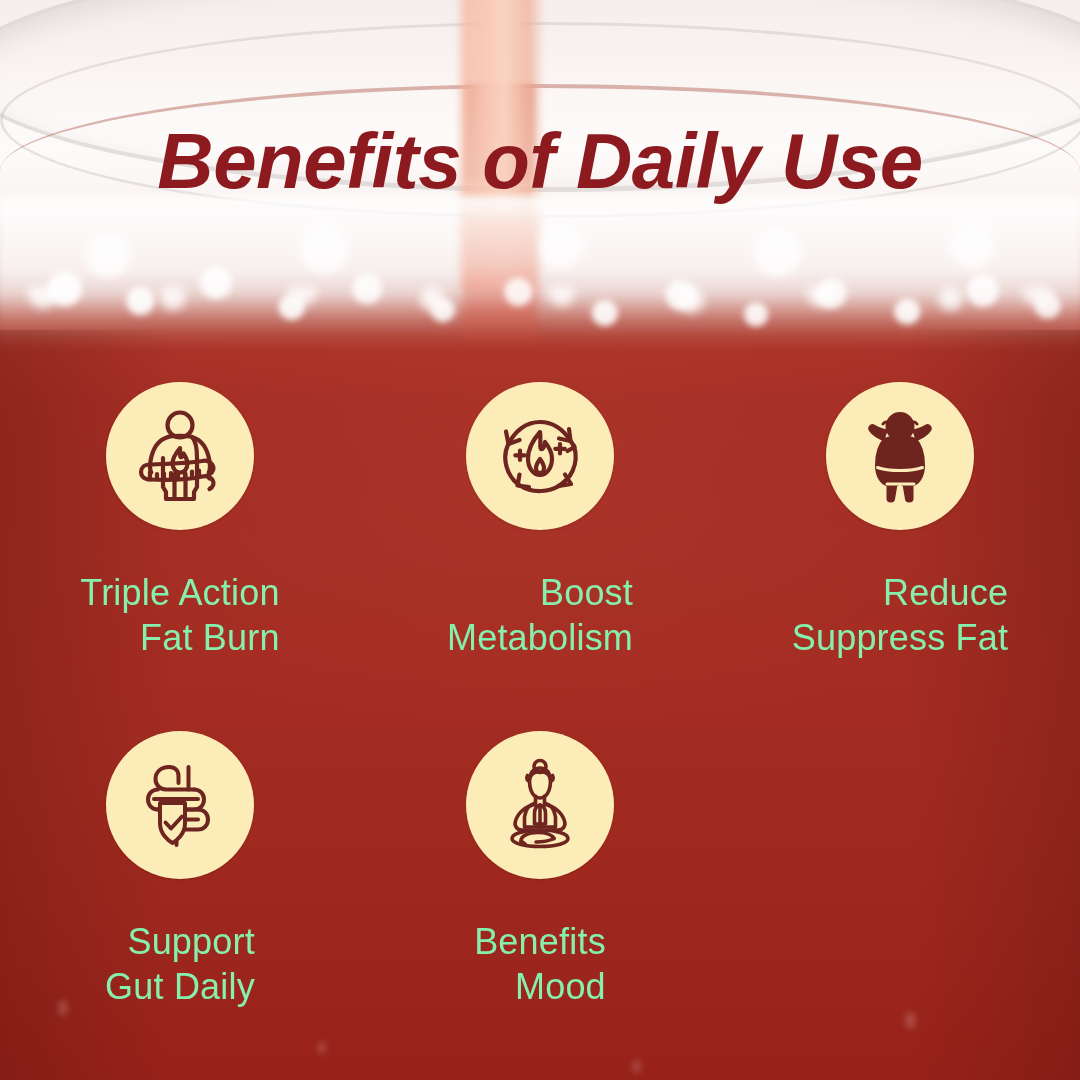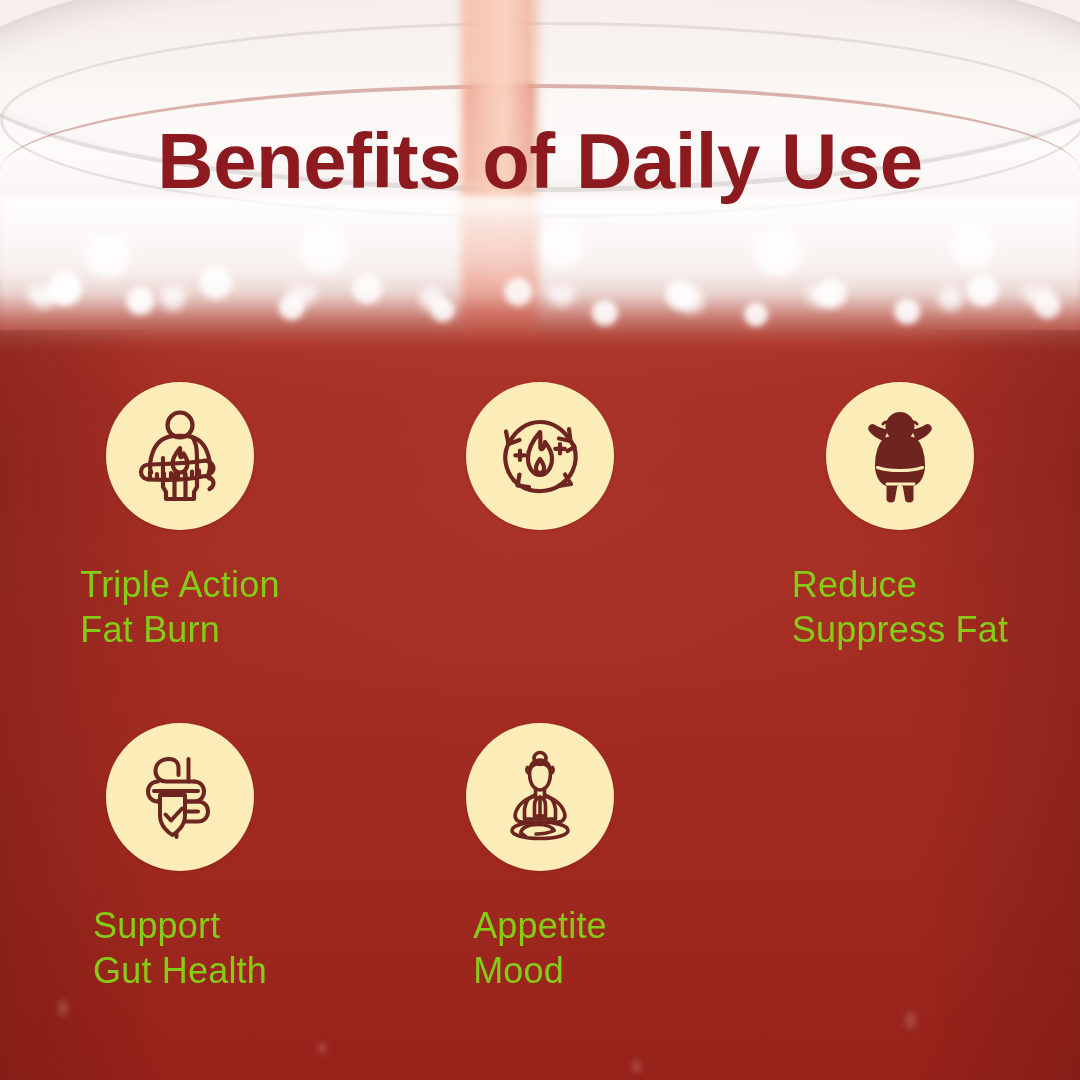--- a/index.html
+++ b/index.html
@@ -195,20 +195,21 @@
     position: absolute;
     left: 0;
     top: 122px;
     width: 100%;
     text-align: center;
     font-size: 78px;
     font-weight: 700;
     letter-spacing: -0.5px;
     color: #8C1A1E;
     line-height: 1;
+    font-style: italic;
   }
 
   
   .grid {
     position: absolute;
     left: 0;
     top: 382px;
     width: 100%;
     display: grid;
     grid-template-columns: repeat(3, 1fr);
@@ -224,23 +225,23 @@
     height: 148px;
     border-radius: 50%;
     background: #FBECB8;
     display: flex;
     align-items: center;
     justify-content: center;
     box-shadow: 0 1px 3px rgba(60,10,6,0.18);
   }
   .icon-circle svg { display: block; }
   .cell-label {
-    margin-top: 32px;
-    text-align: left;
-    color: #84cc16;
+    margin-top: 40px;
+    text-align: right;
+    color: #86efac;
     font-size: 36px;
     font-weight: 400;
     line-height: 1.26;
     letter-spacing: 0.2px;
     white-space: pre-line;
   }
 </style>
 </head>
 <body>
 
@@ -313,20 +314,22 @@
           <path d="M31.5 70.5 L29.5 81.5 L41 83"></path>
           <path d="M71 82 L83 80 L77 70.5"></path>
 
           <path d="M52 28 C45 36 40 44 40 54.5 C40 64 45.5 71 52 71 C58.5 71 64 64 64 54.5 C64 48 61 43 57 38 C56.5 43.5 54.5 45.5 53 45 C51.5 44.5 53 33.5 52 28 Z"></path>
           <path d="M52 55 C49.5 58.5 48 61 48 64 C48 67 50 69 52 69 C54 69 56 67 56 64 C56 61 54.5 58.5 52 55 Z"></path>
 
           <path d="M32 46.5 L32 56 M27.3 51.3 L36.8 51.3"></path>
           <path d="M72 40 L72 49.5 M67.3 44.8 L76.8 44.8"></path>
         </svg>
       </div>
+      <div class="cell-label">Boost
+Metabolism</div>
     </div>
 
     <div class="cell">
       <div class="icon-circle">
         <svg width="104" height="104" viewBox="0 0 104 104">
           <g fill="#6E241F" stroke="#6E241F" stroke-width="3" stroke-linejoin="round" stroke-linecap="round">
 
             <circle cx="52" cy="22.5" r="13"></circle>
 
             <path d="M36.5 35.5 C31 41 28.5 52 28.5 61.5 C28.5 71 32.5 78 38 80.5 L66 80.5 C71.5 78 75.5 71 75.5 61.5 C75.5 52 73 41 67.5 35.5 C62.5 32.5 41.5 32.5 36.5 35.5 Z"></path>
@@ -367,21 +370,21 @@
           <path d="M70 56.5 C76 56.5 80 61 80 66.5 C80 72 76 76.5 70 76.5 L56 76.5"></path>
           <path d="M56 76.5 C51 76.5 48.5 80 48.5 84 L48.5 92"></path>
           <path d="M26 46 L70 46"></path>
           <path d="M34 66.5 L70 66.5"></path>
 
           <path d="M32 50 L57 50 L57 70.5 C57 81.5 47.5 88.5 44.5 90 C41.5 88.5 32 81.5 32 70.5 Z" fill="#FBECB8"></path>
           <path d="M37.5 69.5 L43 75.5 L54 63.5"></path>
         </svg>
       </div>
       <div class="cell-label">Support
-Gut Health</div>
+Gut Daily</div>
     </div>
 
     <div class="cell">
       <div class="icon-circle">
         <svg width="104" height="104" viewBox="0 0 104 104" fill="none" stroke="#6E241F" stroke-width="3.6" stroke-linecap="round" stroke-linejoin="round">
 
           <circle cx="52" cy="13.5" r="6"></circle>
           <path d="M42 25.5 C42 19 46.5 15 52 15 C57.5 15 62 19 62 25.5"></path>
 
           <path d="M41.5 27.5 C41.5 38 45.5 45 52 45 C58.5 45 62.5 38 62.5 27.5 C62.5 22 58 18.5 52 18.5 C46 18.5 41.5 22 41.5 27.5 Z"></path>
@@ -398,18 +401,18 @@
 
           <path d="M47 51.5 C38 53 30 59.5 27.5 68 C26 73 29 77 34 77 L44.5 77"></path>
           <path d="M57 51.5 C66 53 74 59.5 76.5 68 C78 73 75 77 70 77 L59.5 77"></path>
 
           <path d="M52 77 C36 77 24 81 24 85.5 C24 90 36 93.5 52 93.5 C68 93.5 80 90 80 85.5 C80 81 68 77 52 77 Z"></path>
           <path d="M33 88 C33 83 40 79.5 50 79.5 C58 79.5 64 82 66 85.5"></path>
           <path d="M33 88 L37.5 91.5"></path>
           <path d="M66 85.5 C62 87.5 55 89 48 89"></path>
         </svg>
       </div>
-      <div class="cell-label">Appetite
+      <div class="cell-label">Benefits
 Mood</div>
     </div>
 
   </div>
 </div>
 
 </body></html>

